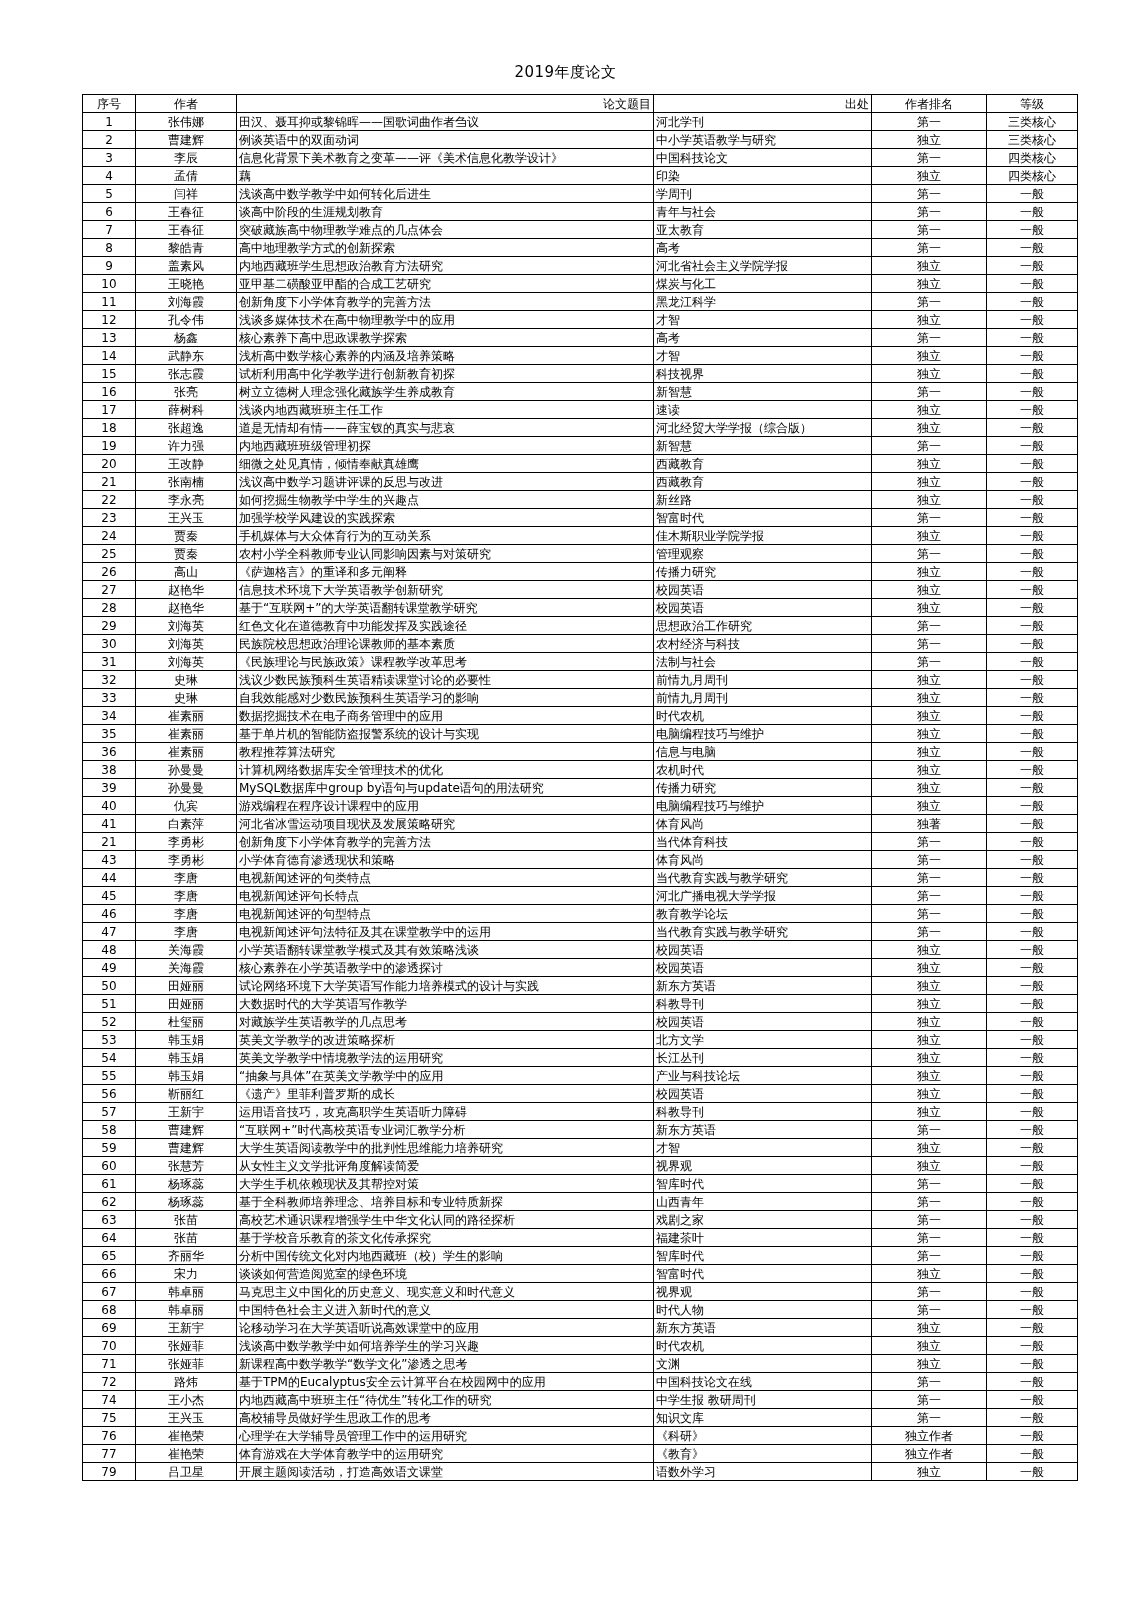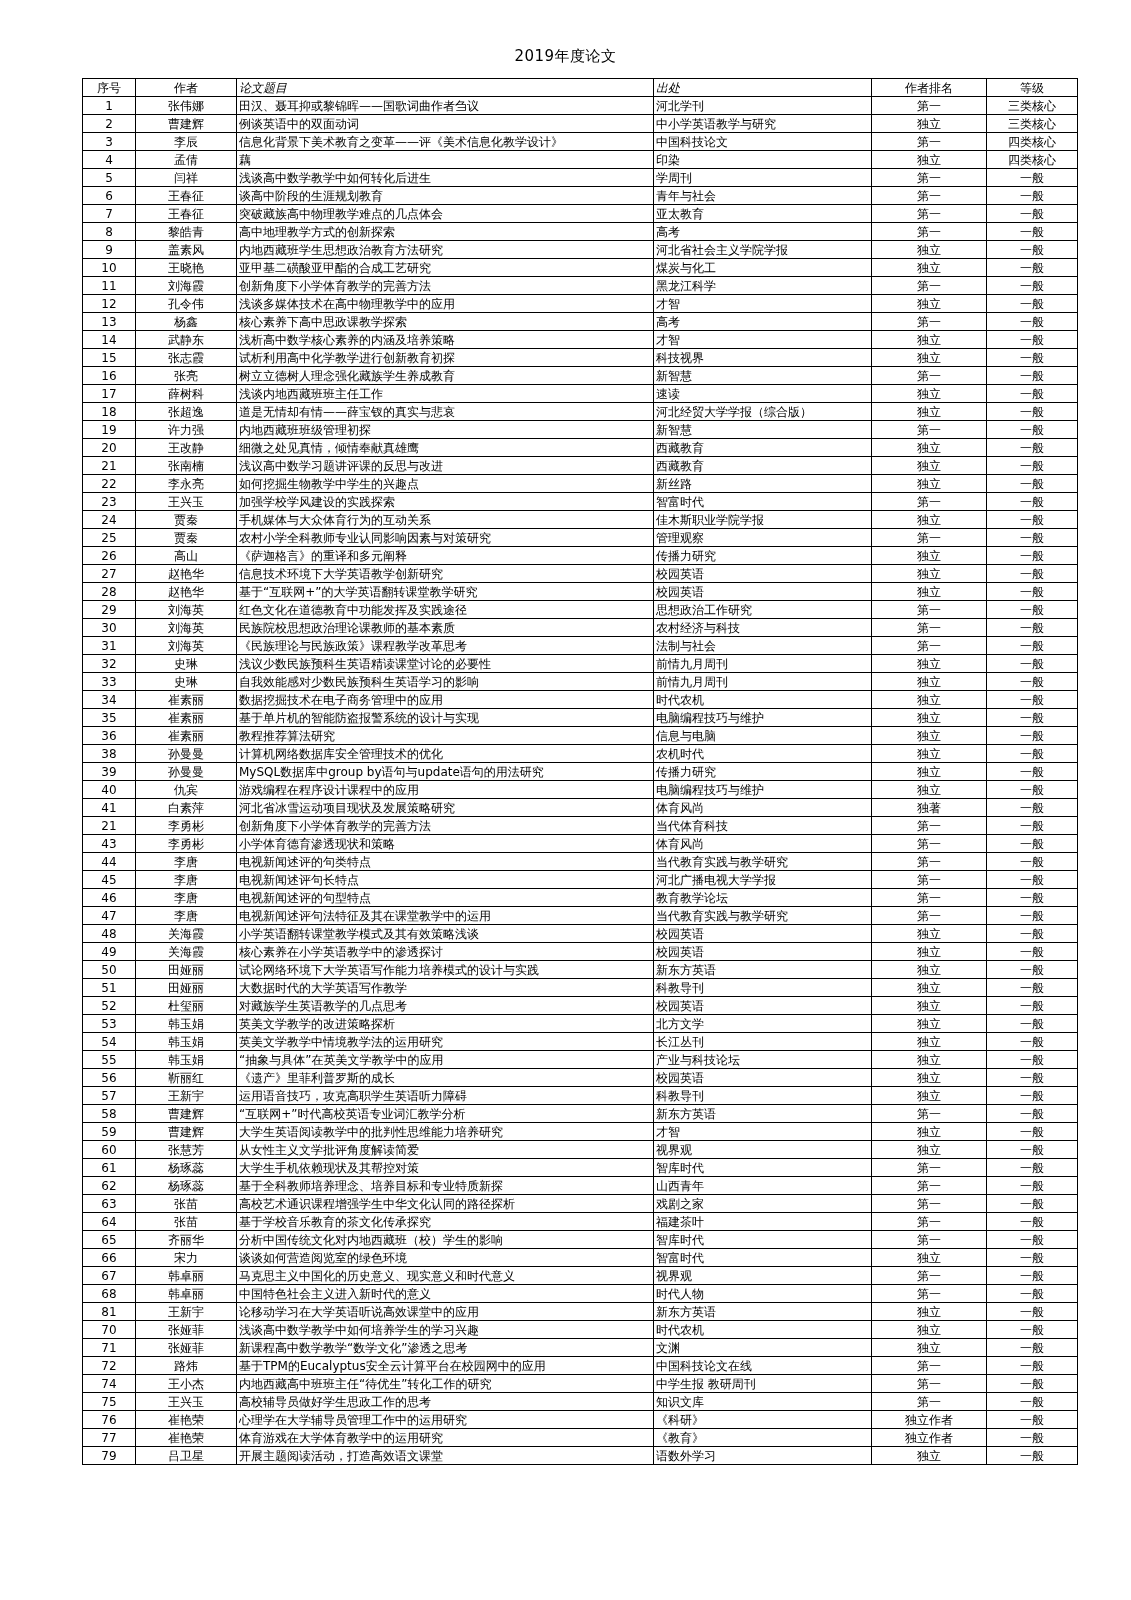--- a/index.html
+++ b/index.html
@@ -10,21 +10,21 @@
   body {
     width: 1131px;
     min-height: 1600px;
     font-family: "DejaVu Sans", "Liberation Sans", sans-serif;
     color: #000000;
   }
   .page {
     width: 1131px;
     min-height: 1600px;
     box-sizing: border-box;
-    padding: 46px 70px 20px 70px;
+    padding: 62px 70px 20px 70px;
     background: #ffffff;
   }
   .doc-title {
     text-align: center;
     font-size: 15px;
     line-height: 20px;
     margin: 0 0 6px 0;
     font-family: "DejaVu Sans", "Liberation Sans", sans-serif;
     letter-spacing: 0.5px;
   }
@@ -46,21 +46,21 @@
   }
   th {
     text-align: center;
   }
   .c-idx   { width: 48px;  text-align: center; }
   .c-auth  { width: 96px;  text-align: center; }
   .c-title { width: 412px; text-align: left; padding-left: 5px; }
   .c-src   { width: 213px; text-align: left; padding-left: 5px; }
   .c-rank  { width: 110px; text-align: center; }
   .c-level { width: 86px;  text-align: center; }
-  th.c-title, th.c-src { text-align: left; padding-left: 0; font-style: italic; }
+  th.c-title, th.c-src { text-align: right; padding-left: 0; }
 </style>
 </head>
 <body>
 
 <div class="page">
   <div class="doc-title">2019年度论文</div>
   <table class="paper-table">
     <thead>
       <tr>
         <th class="c-idx">序号</th>
@@ -602,21 +602,21 @@
         </tr>
         <tr>
           <td class="c-idx">68</td>
           <td class="c-auth">韩卓丽</td>
           <td class="c-title">中国特色社会主义进入新时代的意义</td>
           <td class="c-src">时代人物</td>
           <td class="c-rank">第一</td>
           <td class="c-level">一般</td>
         </tr>
         <tr>
-          <td class="c-idx">81</td>
+          <td class="c-idx">69</td>
           <td class="c-auth">王新宇</td>
           <td class="c-title">论移动学习在大学英语听说高效课堂中的应用</td>
           <td class="c-src">新东方英语</td>
           <td class="c-rank">独立</td>
           <td class="c-level">一般</td>
         </tr>
         <tr>
           <td class="c-idx">70</td>
           <td class="c-auth">张娅菲</td>
           <td class="c-title">浅谈高中数学教学中如何培养学生的学习兴趣</td>

